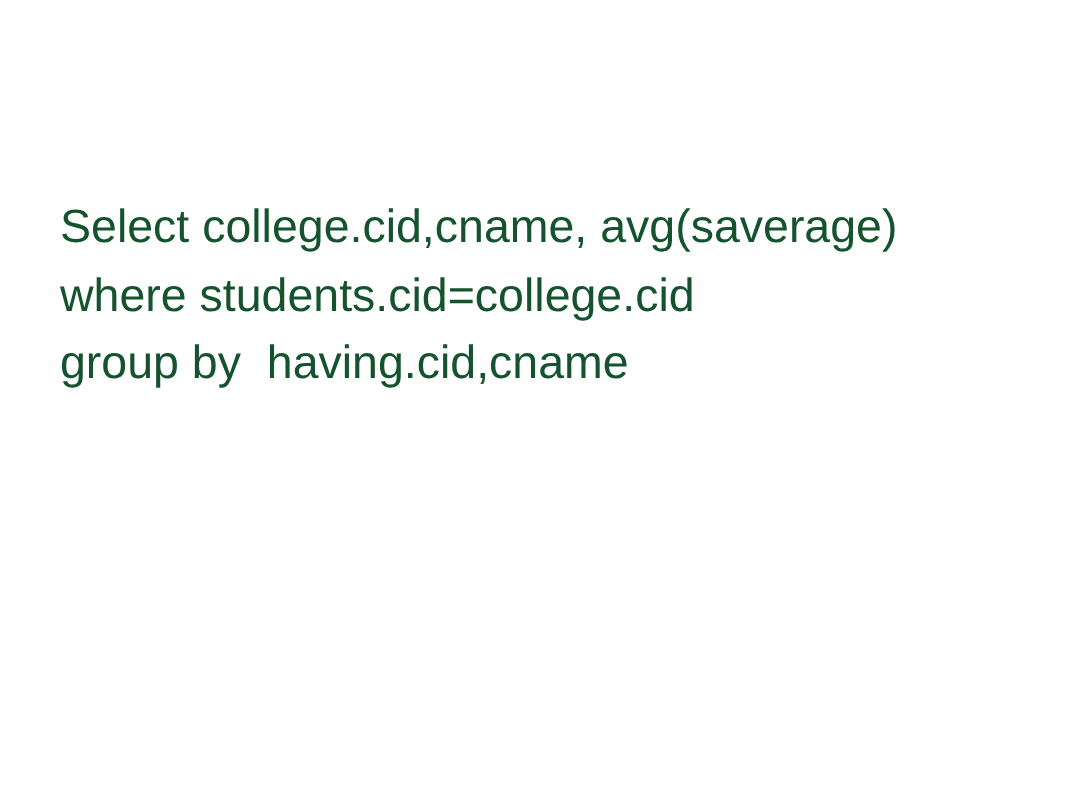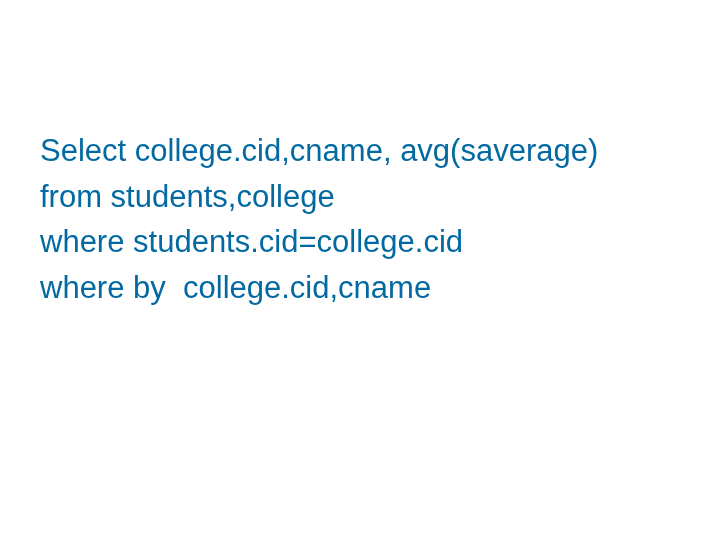--- a/index.html
+++ b/index.html
@@ -22,31 +22,30 @@
   .code-block {
     position: absolute;
     left: 40px;
     top: 128px;
     width: 640px;
   }
   .code-line {
     font-family: "Liberation Sans", sans-serif;
     font-size: 31px;
     line-height: 45.5px;
-    color: #0369a1;
+    color: #14532d;
     white-space: pre;
     letter-spacing: 0px;
     font-weight: 400;
   }
 </style>
 </head>
 <body>
 
 <div class="slide">
 
   <div class="code-block">
     <div class="code-line">Select college.cid,cname, avg(saverage)</div>
-    <div class="code-line">from students,college</div>
     <div class="code-line">where students.cid=college.cid</div>
-    <div class="code-line">where by  college.cid,cname</div>
+    <div class="code-line">group by  having.cid,cname</div>
   </div>
 
 </div>
 
 </body></html>

